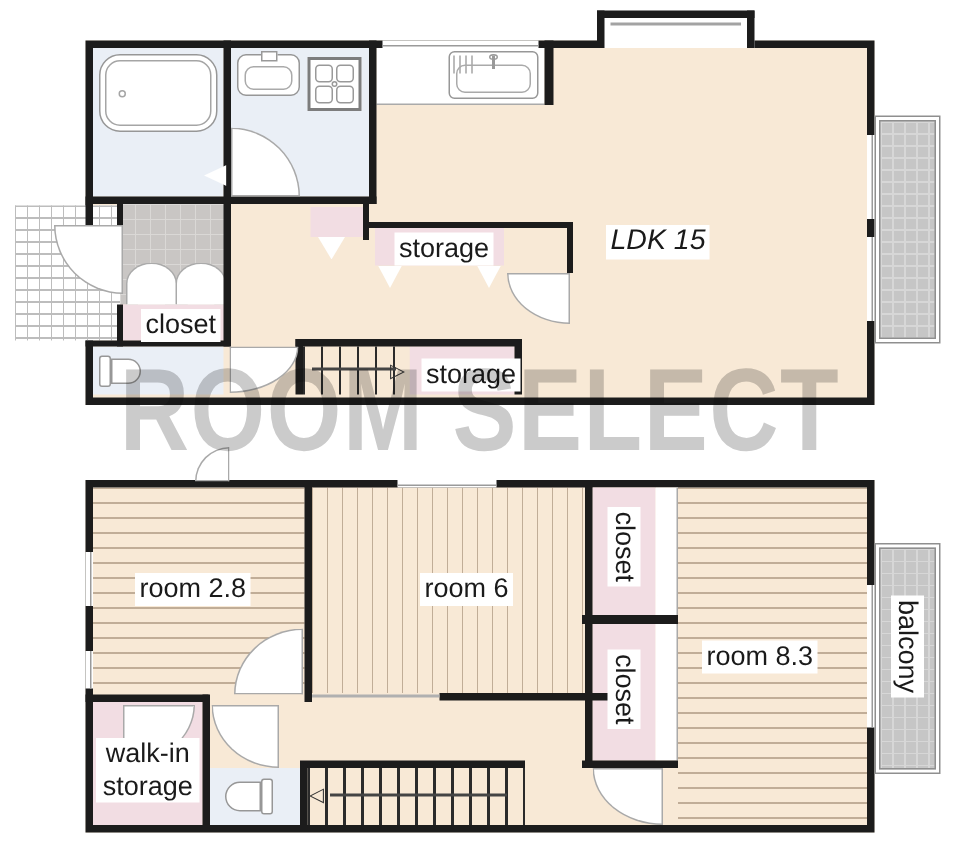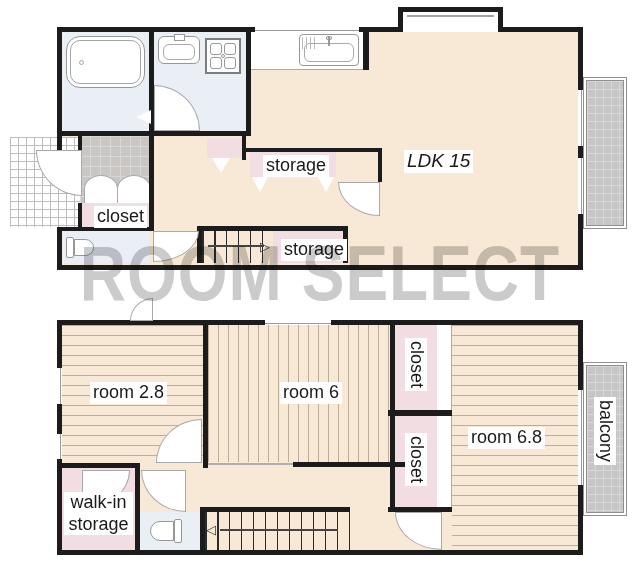--- a/index.html
+++ b/index.html
@@ -142,21 +142,21 @@
 <div class="deck" style="left:586px;top:365px;width:38px;height:148px;"></div>
 <div class="lbl lbl-sm lbl-vert" style="left:594px;top:397px;">balcony</div>
 
 <div class="door" style="left:130px;top:298px;width:23px;height:23px;border-radius:100% 0 0 0;"></div>
 
 <div class="room stripes-h" style="left:62px;top:325px;width:141px;height:138px;"></div>
 <div class="lbl lbl-room" style="left:90px;top:382px;">room 2.8</div>
 <div class="room stripes-v" style="left:208px;top:325px;width:182px;height:137px;"></div>
 <div class="lbl lbl-room" style="left:260px;top:382px;margin-left:20px;">room 6</div>
 <div class="room stripes-h" style="left:452px;top:325px;width:126px;height:225px;"></div>
-<div class="lbl lbl-room" style="left:468px;top:427px;">room 6.8</div>
+<div class="lbl lbl-room" style="left:468px;top:427px;">room 8.3</div>
 
 <div class="room pink" style="left:395px;top:325px;width:42px;height:85px;"></div>
 <div class="lbl lbl-sm lbl-vert" style="left:405px;top:338px;">closet</div>
 <div class="room pink" style="left:395px;top:416px;width:42px;height:91px;"></div>
 <div class="lbl lbl-sm lbl-vert" style="left:405px;top:433px;">closet</div>
 <div class="room" style="left:437px;top:325px;width:15px;height:182px;background:#fff;border-right:1px solid #aaa;z-index:3;"></div>
 <div class="tri-right" style="left:438px;top:327px;width:13px;height:16px;"></div>
 <div class="tri-right" style="left:438px;top:381px;width:13px;height:16px;"></div>
 <div class="tri-right" style="left:438px;top:420px;width:13px;height:16px;"></div>
 <div class="tri-right" style="left:438px;top:481px;width:13px;height:16px;"></div>

